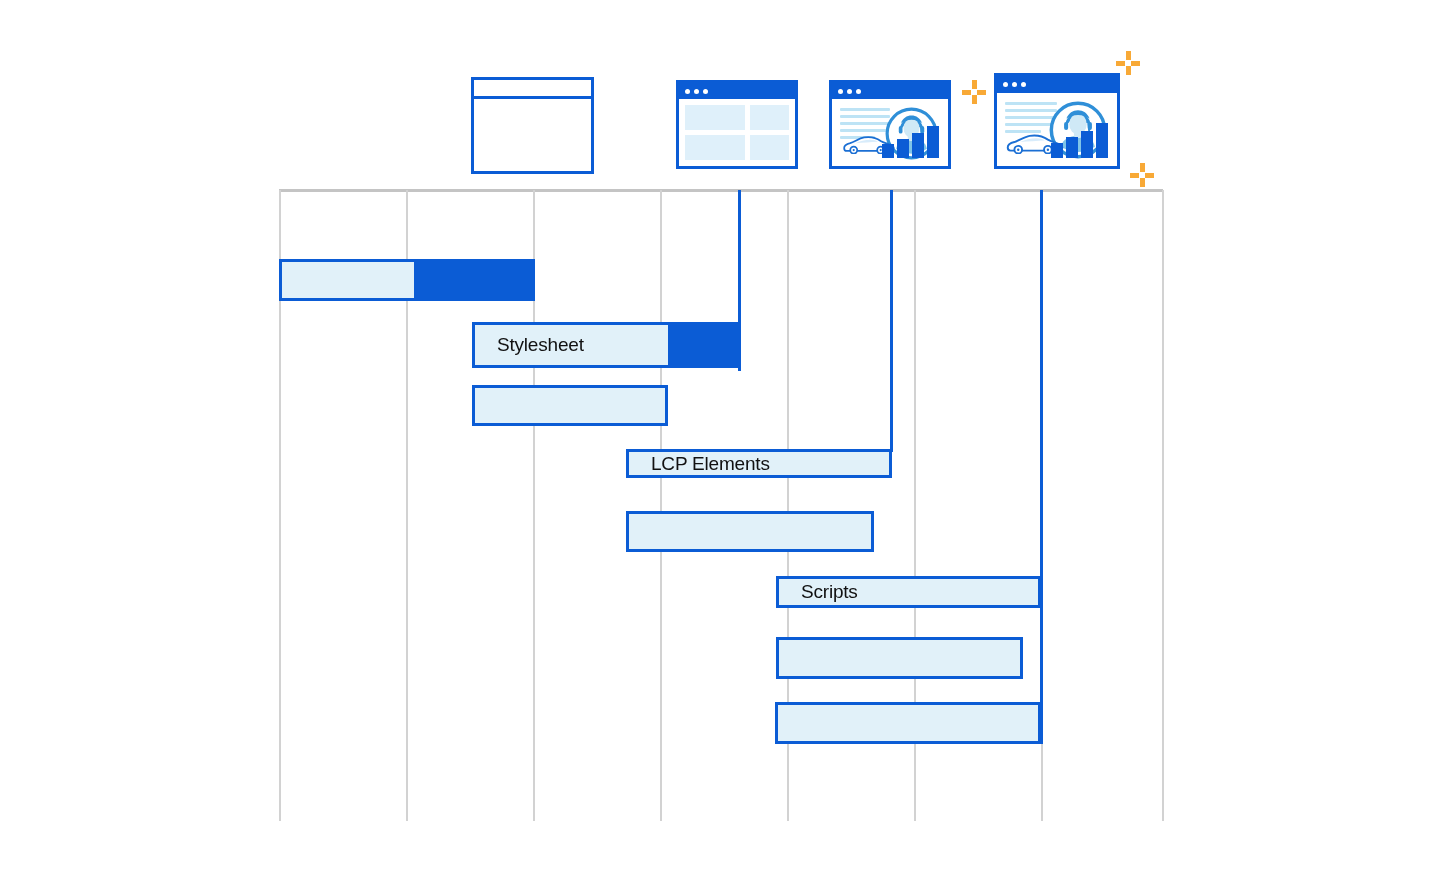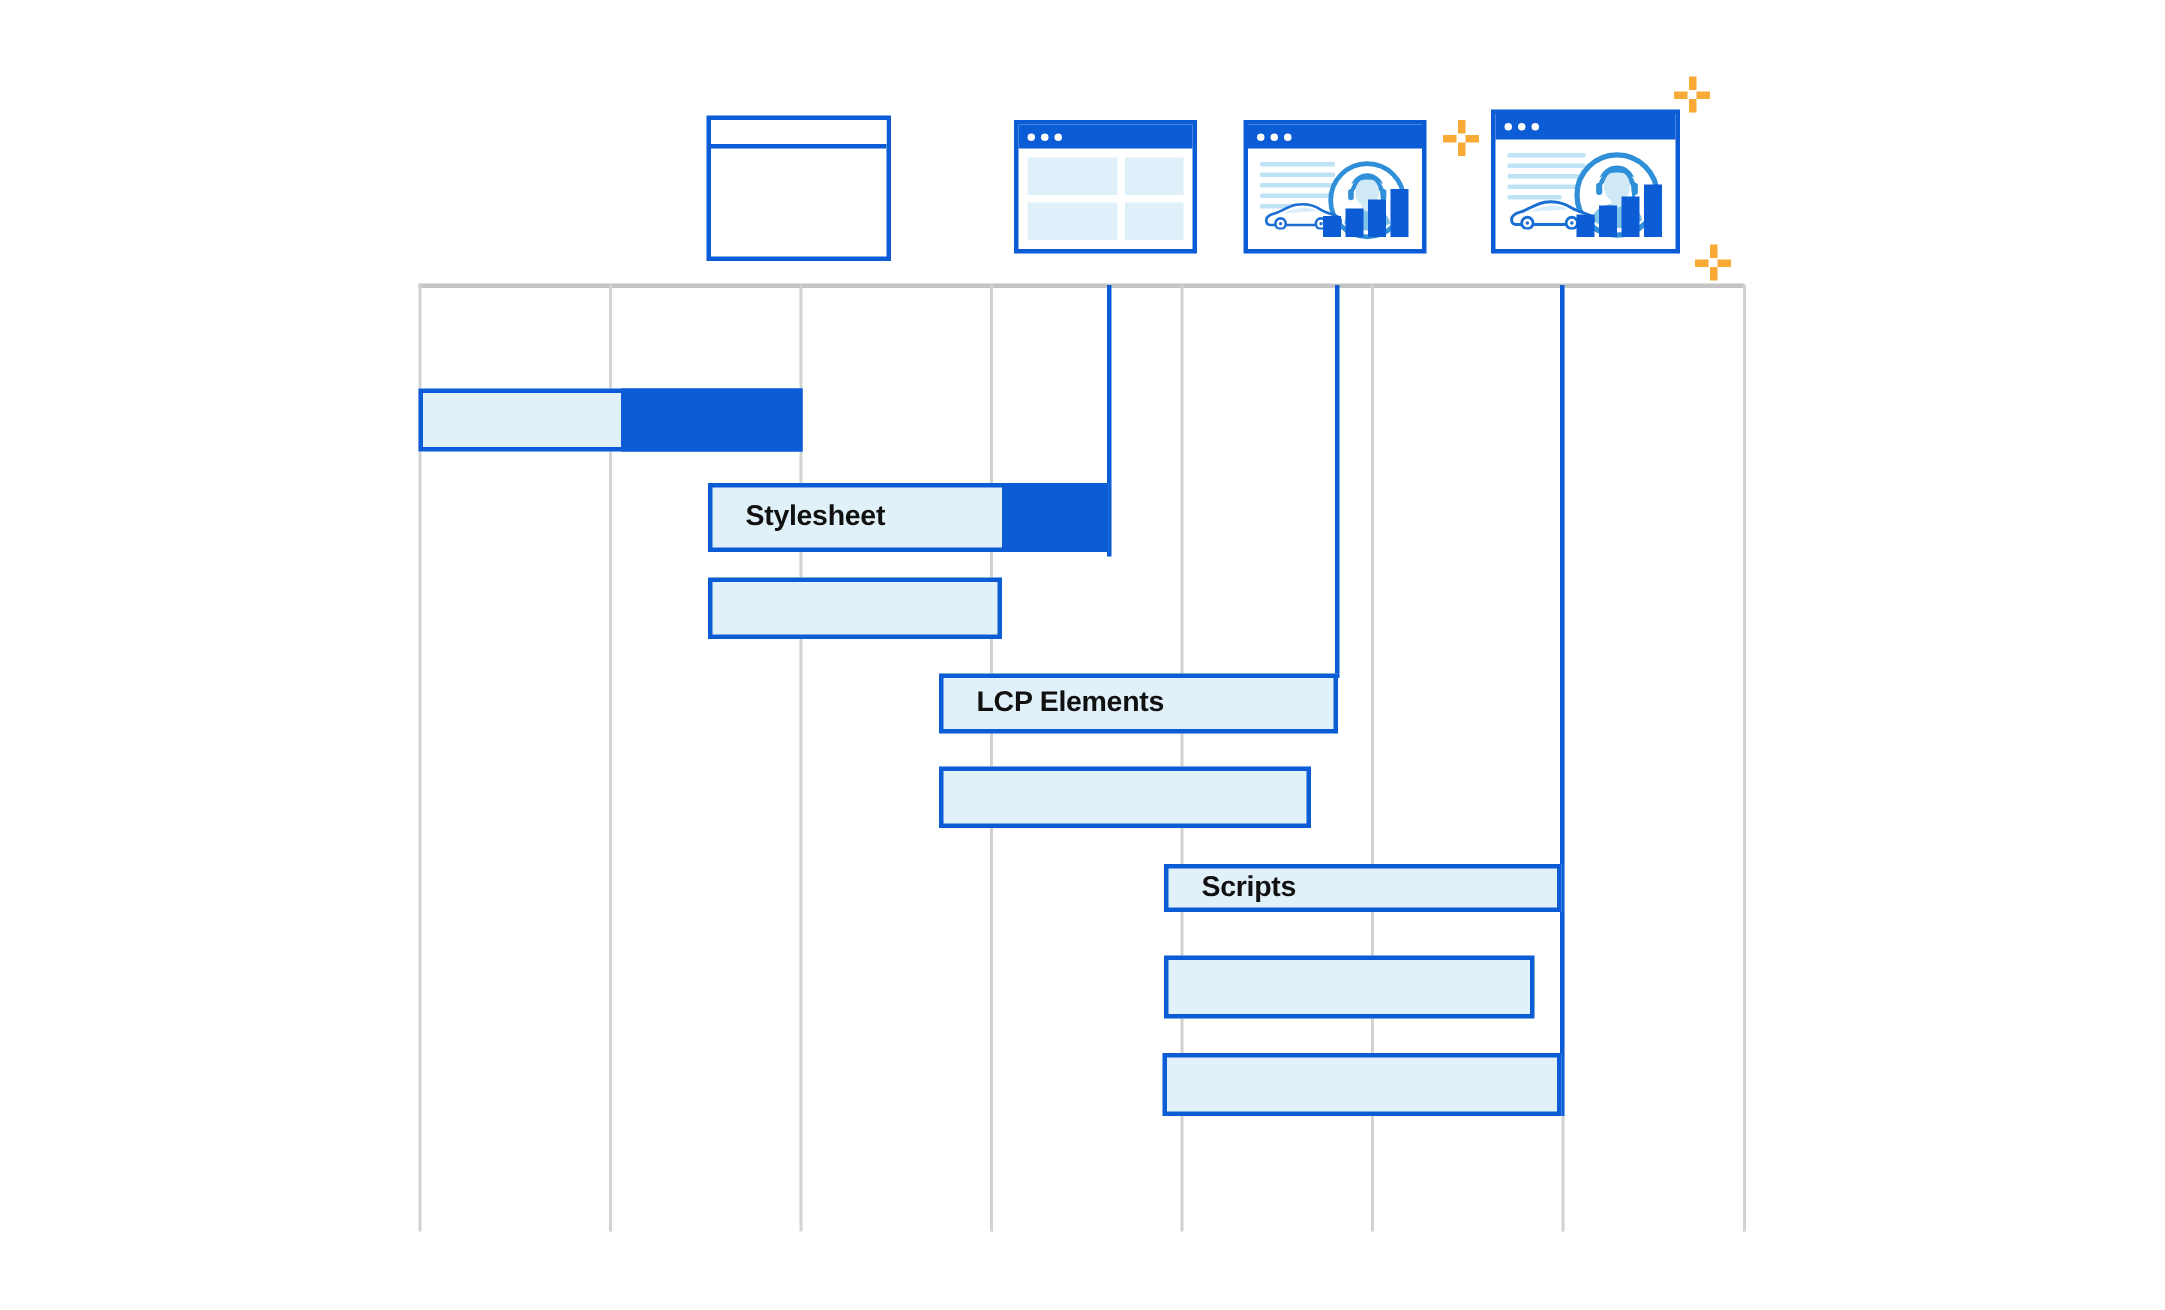--- a/index.html
+++ b/index.html
@@ -138,21 +138,21 @@
   }
   .bar .solid {
     position: absolute;
     top: -3px; bottom: -3px;
     background: #0b5cd5;
   }
   .bar .bar-label {
     position: relative;
     z-index: 3;
     font-size: 19px;
-    font-weight: bold;
+    font-weight: normal;
     color: #111111;
     padding-left: 22px;
     letter-spacing: -0.2px;
     white-space: nowrap;
   }
 </style>
 </head>
 <body>
 
 <div id="stage">
@@ -294,21 +294,21 @@
       <div class="conn" style="left: 890px; top: 190px; height: 262px;"></div>
       <div class="conn" style="left: 1040px; top: 190px; height: 554px;"></div>
       <div class="bar" style="left: 279px; top: 259px; width: 256px; height: 42px;">
         <div class="solid" style="left: 132px; right: -3px;"></div>
       </div>
       <div class="bar" style="left: 472px; top: 322px; width: 267px; height: 46px;">
         <div class="solid" style="left: 193px; right: -3px;"></div>
         <span class="bar-label">Stylesheet</span>
       </div>
       <div class="bar" style="left: 472px; top: 385px; width: 196px; height: 41px;"></div>
-      <div class="bar" style="left: 626px; top: 449px; width: 266px; height: 40px;">
+      <div class="bar" style="left: 626px; top: 449px; width: 266px; height: 29px;">
         <span class="bar-label">LCP Elements</span>
       </div>
       <div class="bar" style="left: 626px; top: 511px; width: 248px; height: 41px;"></div>
       <div class="bar" style="left: 776px; top: 576px; width: 265px; height: 32px;">
         <span class="bar-label">Scripts</span>
       </div>
       <div class="bar" style="left: 776px; top: 637px; width: 247px; height: 42px;"></div>
       <div class="bar" style="left: 775px; top: 702px; width: 266px; height: 42px;"></div>
     </div>
 

